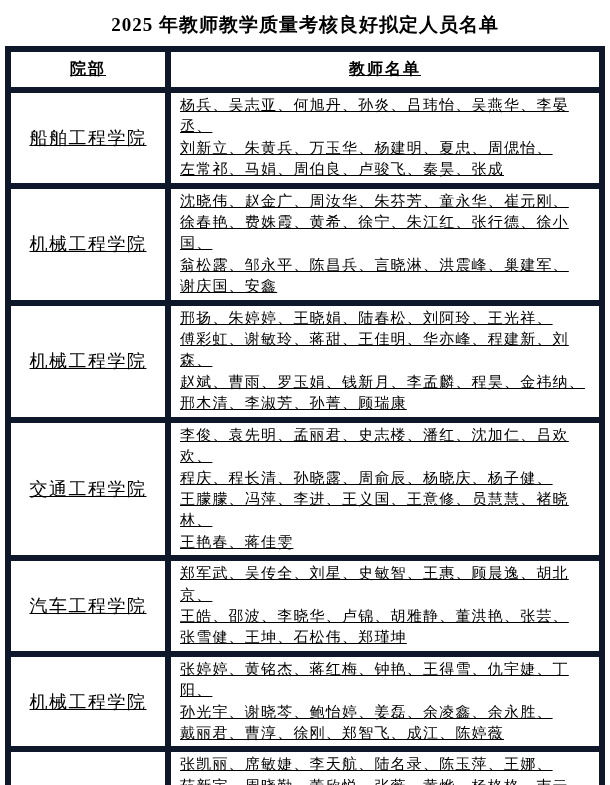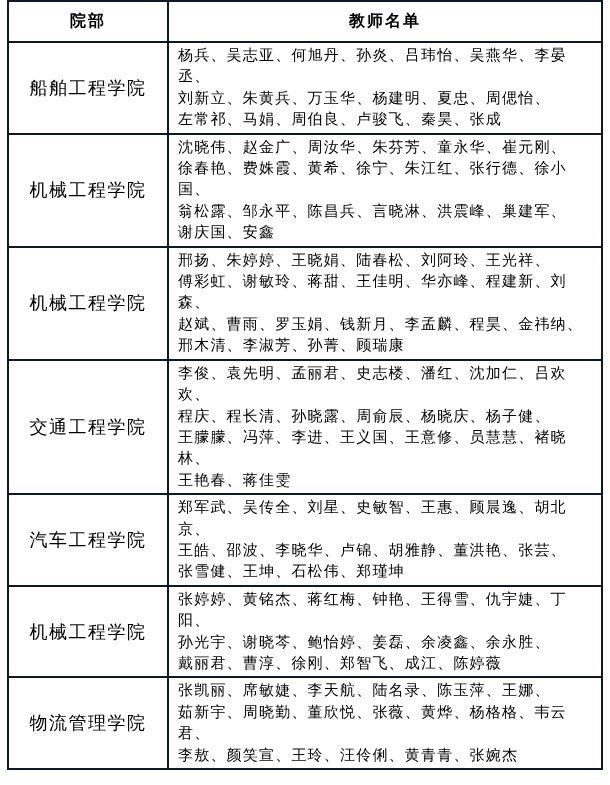--- a/index.html
+++ b/index.html
@@ -27,23 +27,24 @@
     line-height: 22px;
   }
   table.roster {
     border-collapse: collapse;
     table-layout: fixed;
     width: 594px;
     margin: 0 auto;
   }
   table.roster th,
   table.roster td {
-    border: 2px solid #0f172a;
+    border: 6px solid #0f172a;
     vertical-align: middle;
     box-sizing: border-box;
+    text-decoration: underline;
   }
   col.dept-col  { width: 160px; }
   col.names-col { width: 434px; }
   th.header-cell {
     height: 41px;
     font-size: 16px;
     font-weight: bold;
     text-align: center;
     letter-spacing: 2px;
     padding: 0;
@@ -61,20 +62,21 @@
     line-height: 21.4px;
     padding: 2px 6px 2px 9px;
     white-space: pre-line;
     margin-top: 32px;
   }
 </style>
 </head>
 <body>
 
 <div class="page">
+  <h1 class="doc-title">2025 年教师教学质量考核良好拟定人员名单</h1>
 
   <table class="roster">
     <colgroup>
       <col class="dept-col">
       <col class="names-col">
     </colgroup>
     <thead>
       <tr>
         <th class="header-cell">院部</th>
         <th class="header-cell">教师名单</th>

